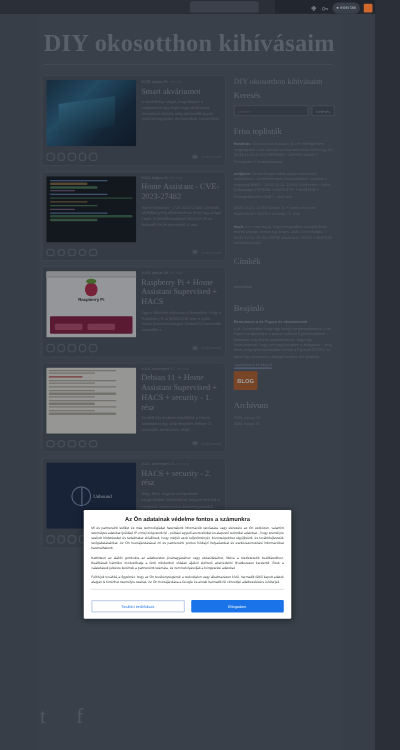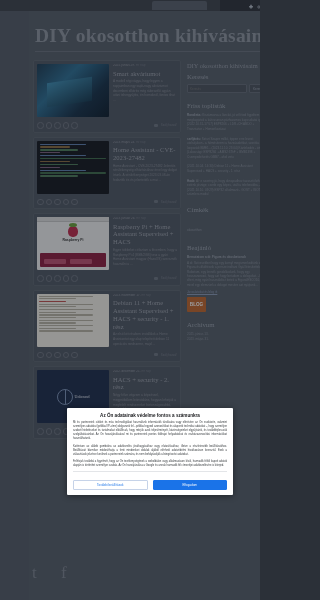--- a/index.html
+++ b/index.html
@@ -2,21 +2,21 @@
 <html lang="hu"><head>
 <meta charset="utf-8">
 <style>
   html,body{margin:0;padding:0;}
   body{
     width:300px;height:600px;overflow:hidden;
     background:#2b3038;
     font-family:"Liberation Sans", sans-serif;
     -webkit-font-smoothing:antialiased;
   }
-  .viewport{position:relative;width:260px;height:600px;overflow:hidden;background:#545b66;}
+  .viewport{position:relative;width:300px;height:600px;overflow:hidden;background:#545b66;}
 
   
   .chrome{position:absolute;top:0;left:0;width:300px;height:11px;background:#22262e;z-index:60;}
   .chrome .tabstrip{position:absolute;left:0;top:0;height:11px;width:220px;background:#2b3038;}
   .chrome .tab{position:absolute;left:152px;top:1px;width:55px;height:9px;background:#3b414b;border-radius:2px 2px 0 0;}
   .chrome .icons{position:absolute;right:2px;top:2px;display:flex;align-items:center;gap:3px;}
   .chrome .ic{width:6px;height:6px;opacity:.55;display:block;}
   .chrome .profile{display:flex;align-items:center;gap:2px;background:#39404a;border-radius:6px;padding:1px 3px;height:7px;}
   .chrome .profile span{font-size:3.4px;color:#aeb6c2;line-height:7px;white-space:nowrap;}
   .chrome .menu-sq{width:7px;height:7px;background:#d0672b;border-radius:1px;}

